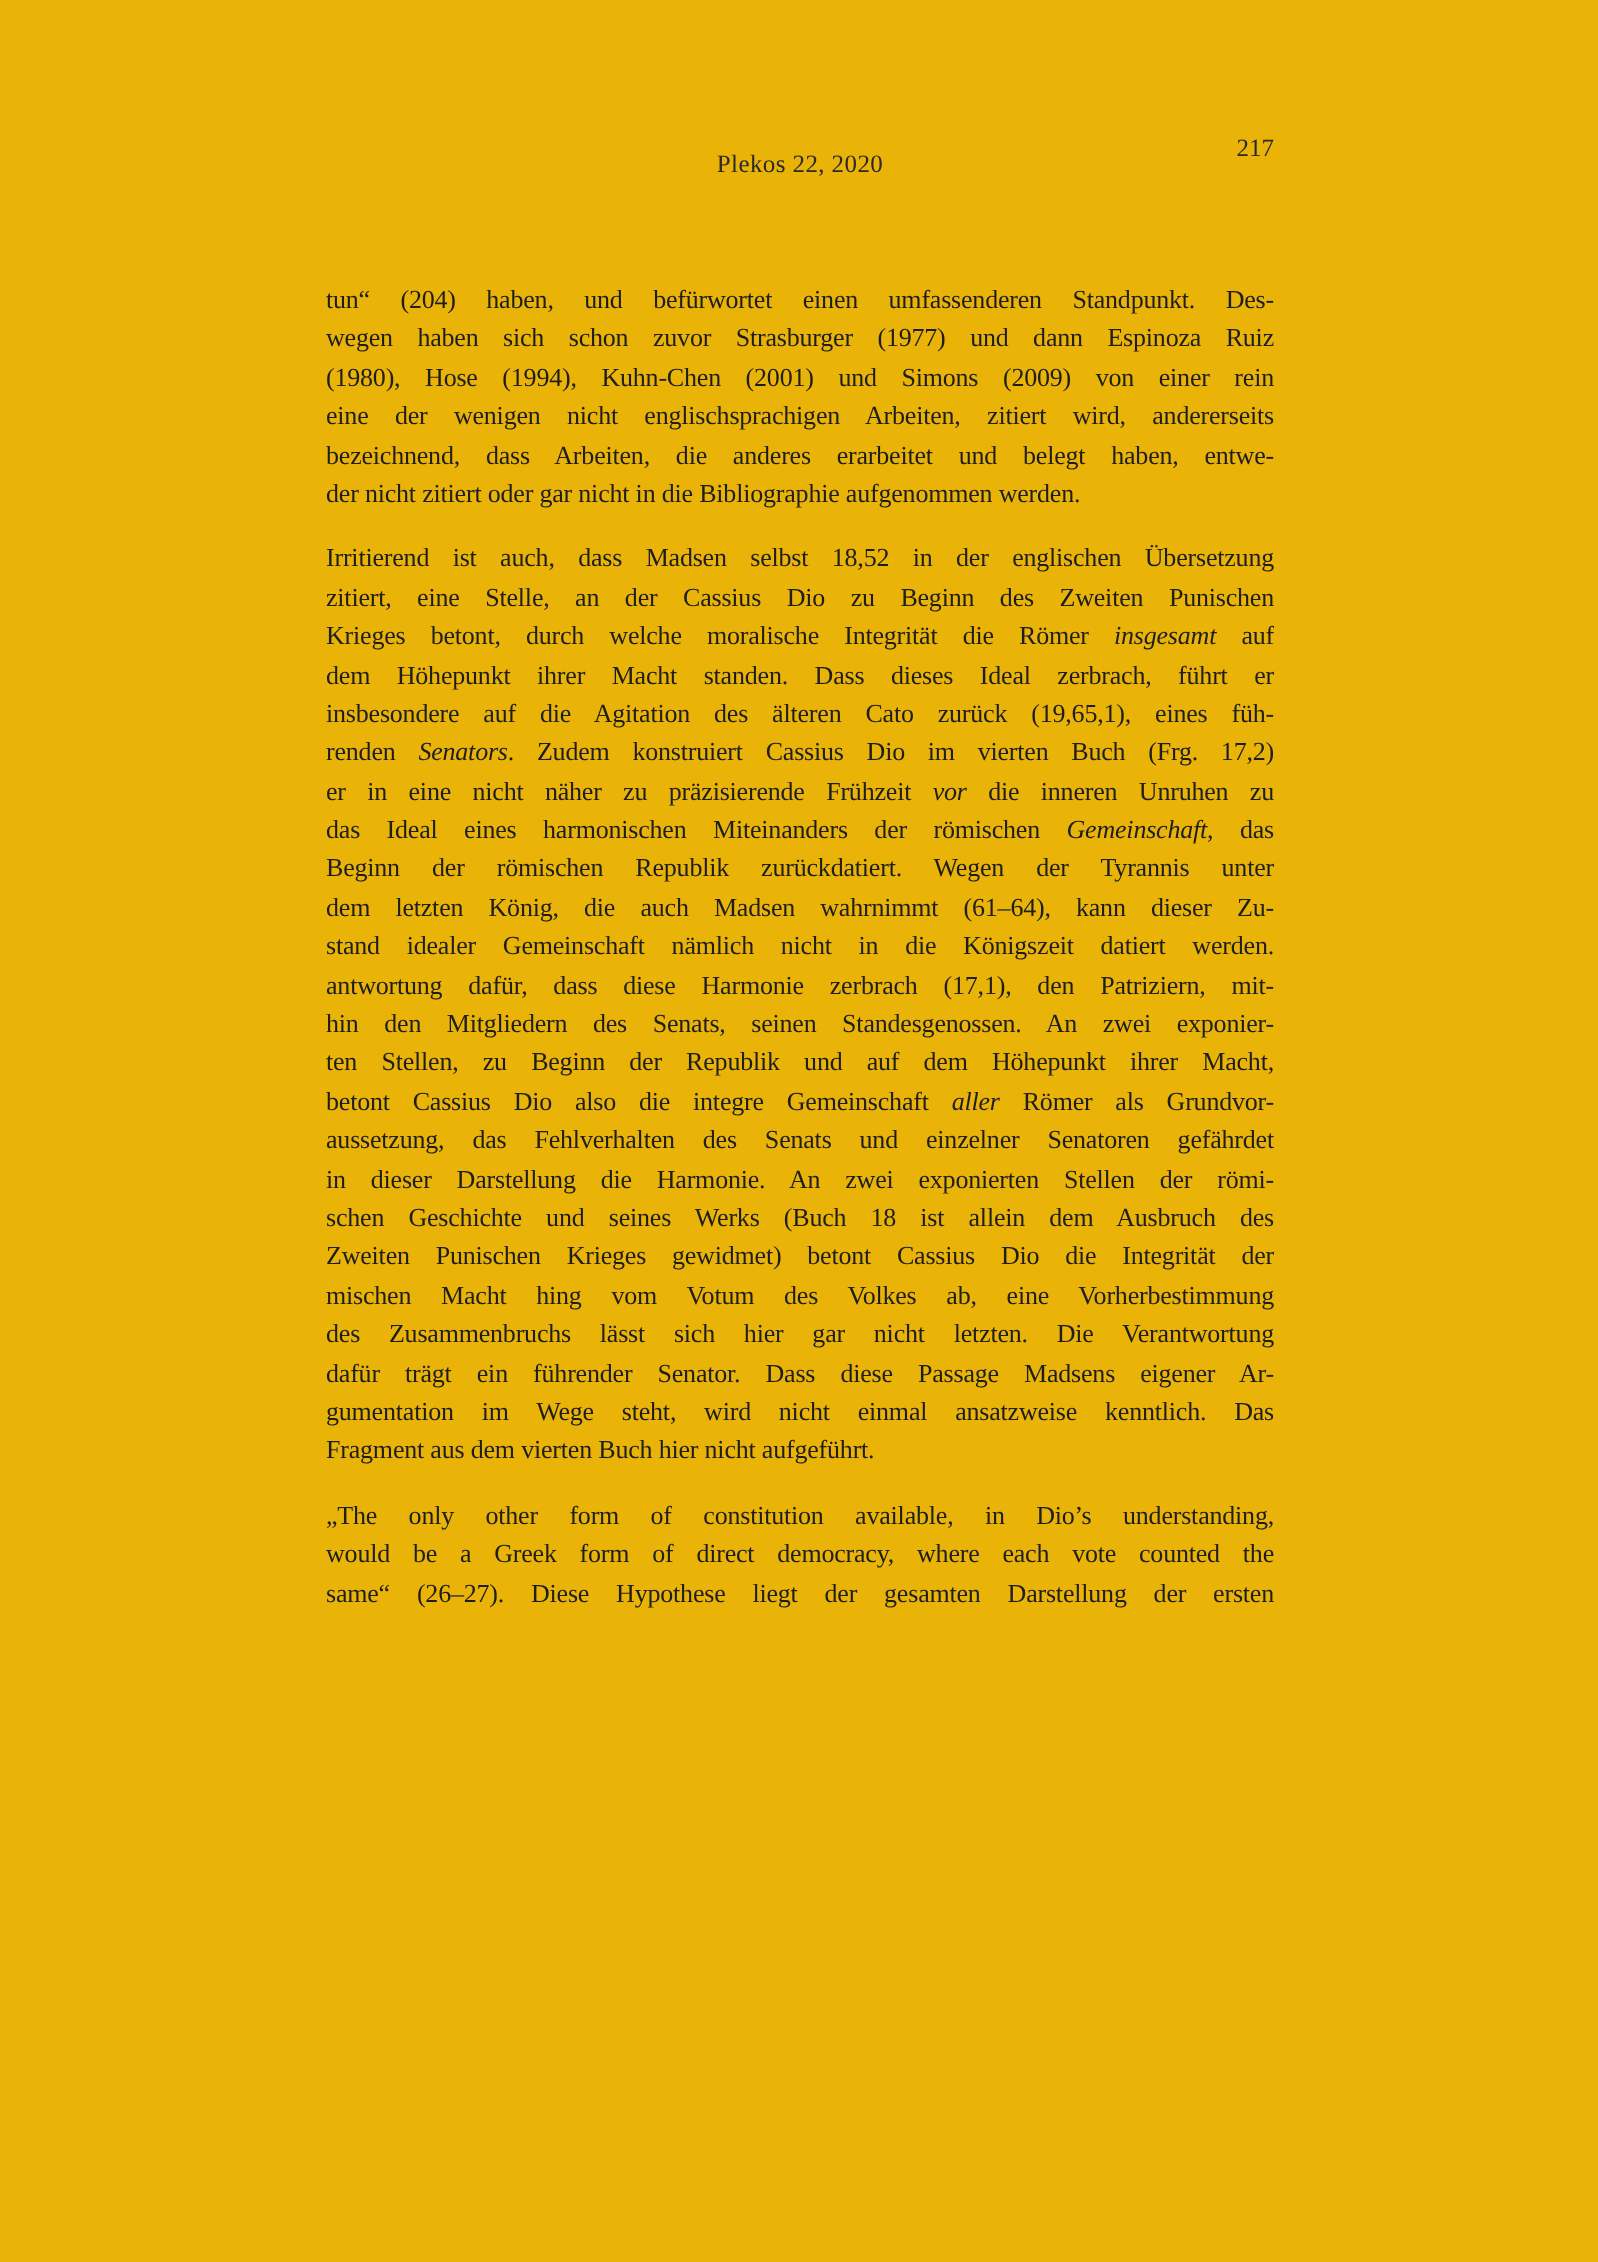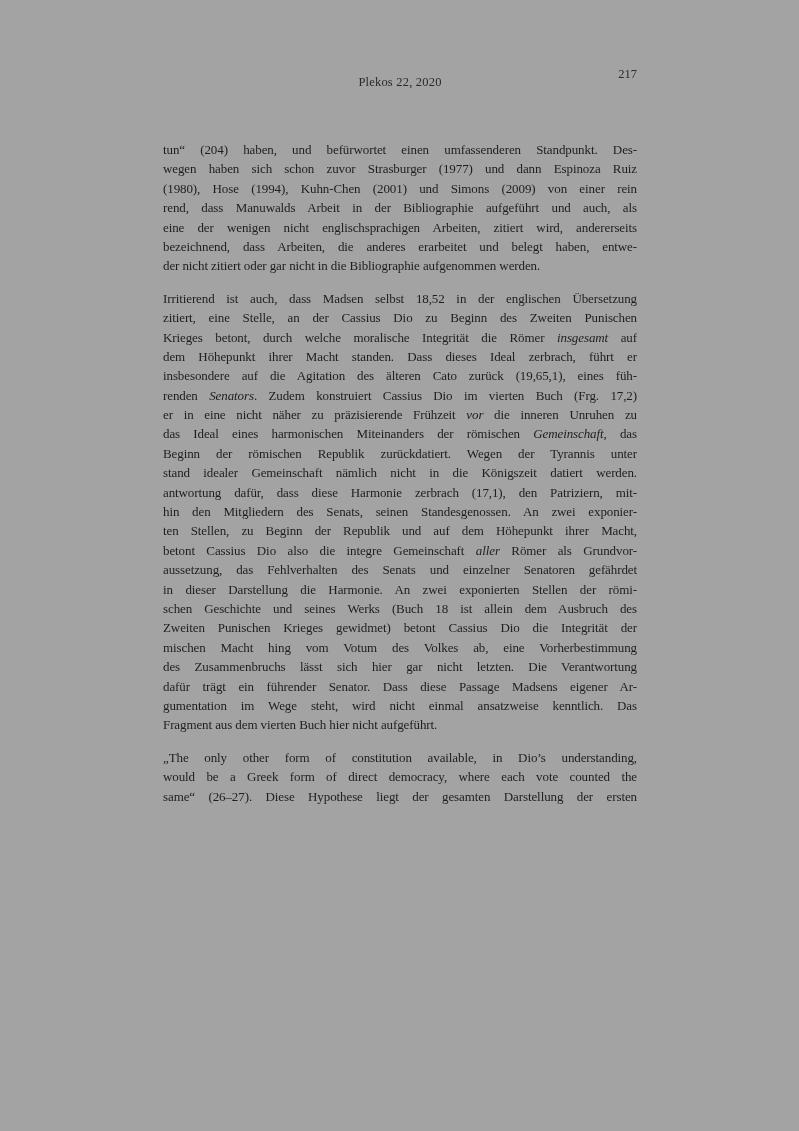--- a/index.html
+++ b/index.html
@@ -1,21 +1,21 @@
 <!DOCTYPE html>
 <html lang="de"><head>
 <meta charset="utf-8">
 <style>
   * { margin: 0; padding: 0; box-sizing: border-box; }
   html, body { background: #ffffff; }
   .page {
     position: relative;
     width: 799px;
     height: 1131px;
-    background: #a3a3a3;
+    background: #eab308;
     font-family: "Liberation Serif", "DejaVu Serif", serif;
     color: #222222;
     overflow: hidden;
   }
   .running-head {
     position: absolute;
     top: 75px;
     left: 163px;
     width: 474px;
     text-align: center;
@@ -61,35 +61,35 @@
 <body>
 
 <div class="page">
   <div class="running-head">Plekos 22, 2020</div>
   <div class="page-number">217</div>
   <div class="article-body">
       <div class="paragraph">
         <div class="line"><span class="roman">tun“ (204) haben, und befürwortet einen umfassenderen Standpunkt. Des-</span></div>
         <div class="line"><span class="roman">wegen haben sich schon zuvor Strasburger (1977) und dann Espinoza Ruiz</span></div>
         <div class="line"><span class="roman">(1980), Hose (1994), Kuhn-Chen (2001) und Simons (2009) von einer rein</span></div>
-        <div class="line"><span class="roman">rend, dass Manuwalds Arbeit in der Bibliographie aufgeführt und auch, als</span></div>
         <div class="line"><span class="roman">eine der wenigen nicht englischsprachigen Arbeiten, zitiert wird, andererseits</span></div>
         <div class="line"><span class="roman">bezeichnend, dass Arbeiten, die anderes erarbeitet und belegt haben, entwe-</span></div>
         <div class="line end"><span class="roman">der nicht zitiert oder gar nicht in die Bibliographie aufgenommen werden.</span></div>
       </div>
       <div class="paragraph">
         <div class="line"><span class="roman">Irritierend ist auch, dass Madsen selbst 18,52 in der englischen Übersetzung</span></div>
         <div class="line"><span class="roman">zitiert, eine Stelle, an der Cassius Dio zu Beginn des Zweiten Punischen</span></div>
         <div class="line"><span class="roman">Krieges betont, durch welche moralische Integrität die Römer </span><span class="italic">insgesamt</span><span class="roman"> auf</span></div>
         <div class="line"><span class="roman">dem Höhepunkt ihrer Macht standen. Dass dieses Ideal zerbrach, führt er</span></div>
         <div class="line"><span class="roman">insbesondere auf die Agitation des älteren Cato zurück (19,65,1), eines füh-</span></div>
         <div class="line"><span class="roman">renden </span><span class="italic">Senators</span><span class="roman">. Zudem konstruiert Cassius Dio im vierten Buch (Frg. 17,2)</span></div>
         <div class="line"><span class="roman">er in eine nicht näher zu präzisierende Frühzeit </span><span class="italic">vor</span><span class="roman"> die inneren Unruhen zu</span></div>
         <div class="line"><span class="roman">das Ideal eines harmonischen Miteinanders der römischen </span><span class="italic">Gemeinschaft</span><span class="roman">, das</span></div>
         <div class="line"><span class="roman">Beginn der römischen Republik zurückdatiert. Wegen der Tyrannis unter</span></div>
+        <div class="line"><span class="roman">dem letzten König, die auch Madsen wahrnimmt (61–64), kann dieser Zu-</span></div>
         <div class="line"><span class="roman">stand idealer Gemeinschaft nämlich nicht in die Königszeit datiert werden.</span></div>
         <div class="line"><span class="roman">antwortung dafür, dass diese Harmonie zerbrach (17,1), den Patriziern, mit-</span></div>
         <div class="line"><span class="roman">hin den Mitgliedern des Senats, seinen Standesgenossen. An zwei exponier-</span></div>
         <div class="line"><span class="roman">ten Stellen, zu Beginn der Republik und auf dem Höhepunkt ihrer Macht,</span></div>
         <div class="line"><span class="roman">betont Cassius Dio also die integre Gemeinschaft </span><span class="italic">aller</span><span class="roman"> Römer als Grundvor-</span></div>
         <div class="line"><span class="roman">aussetzung, das Fehlverhalten des Senats und einzelner Senatoren gefährdet</span></div>
         <div class="line"><span class="roman">in dieser Darstellung die Harmonie. An zwei exponierten Stellen der römi-</span></div>
         <div class="line"><span class="roman">schen Geschichte und seines Werks (Buch 18 ist allein dem Ausbruch des</span></div>
         <div class="line"><span class="roman">Zweiten Punischen Krieges gewidmet) betont Cassius Dio die Integrität der</span></div>
         <div class="line"><span class="roman">mischen Macht hing vom Votum des Volkes ab, eine Vorherbestimmung</span></div>

